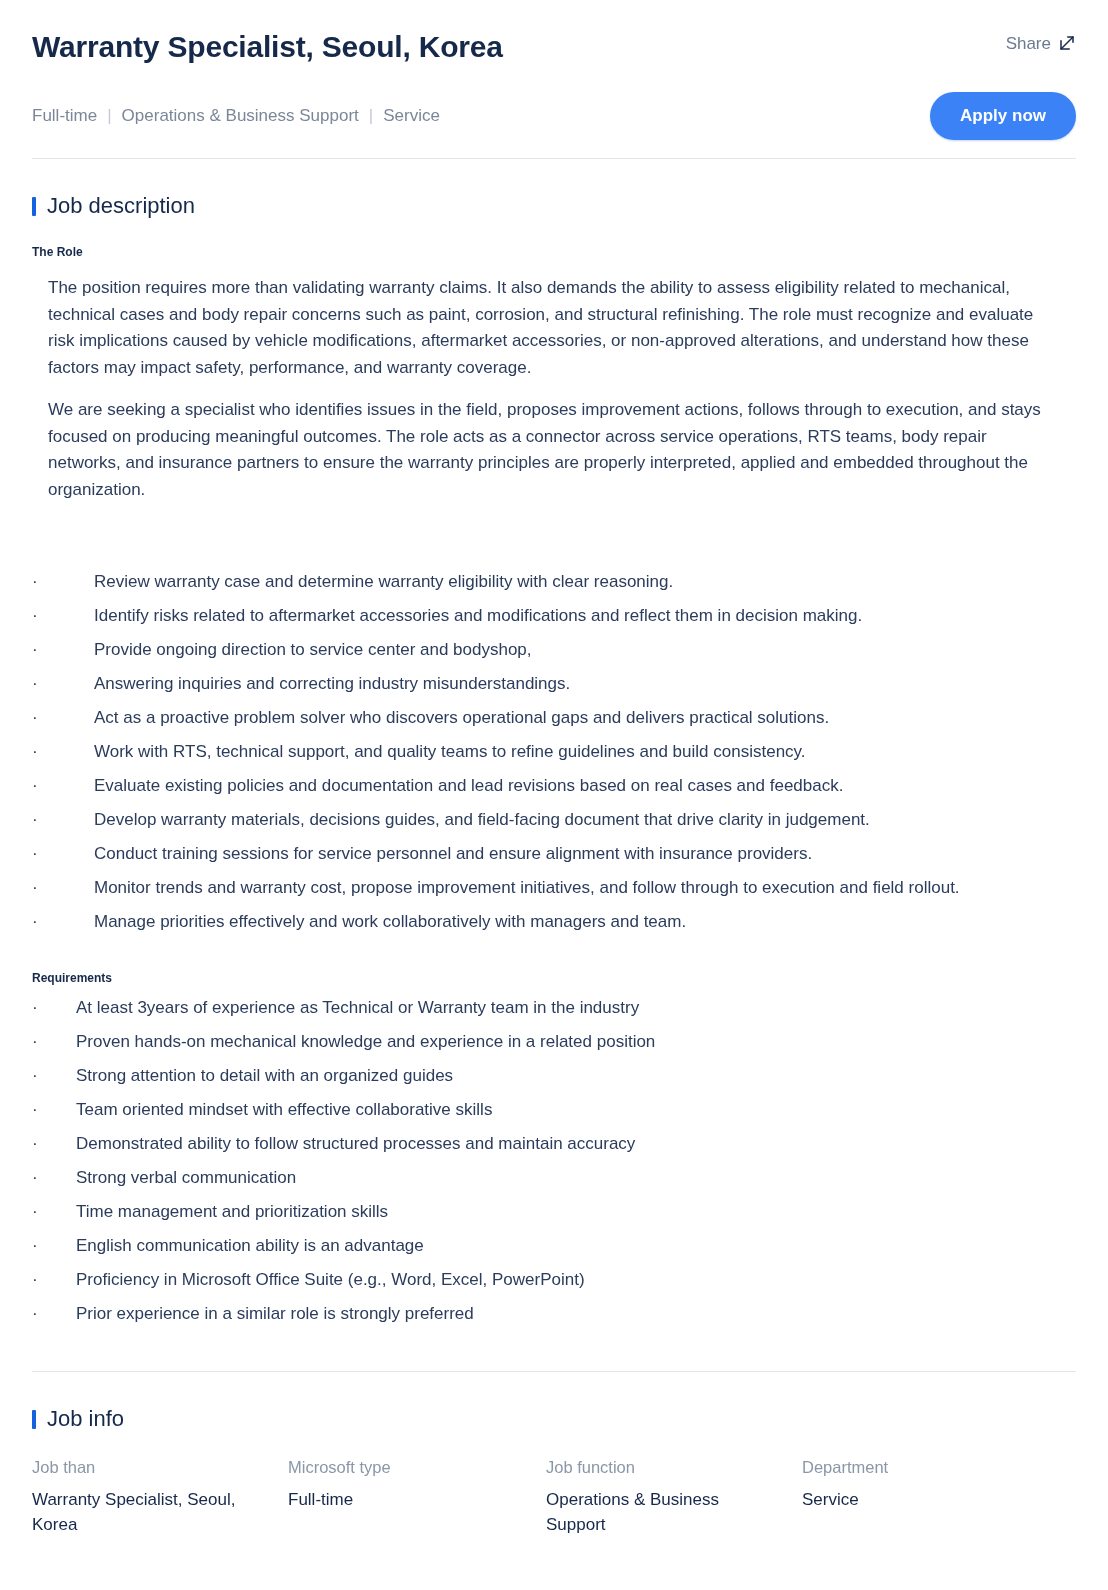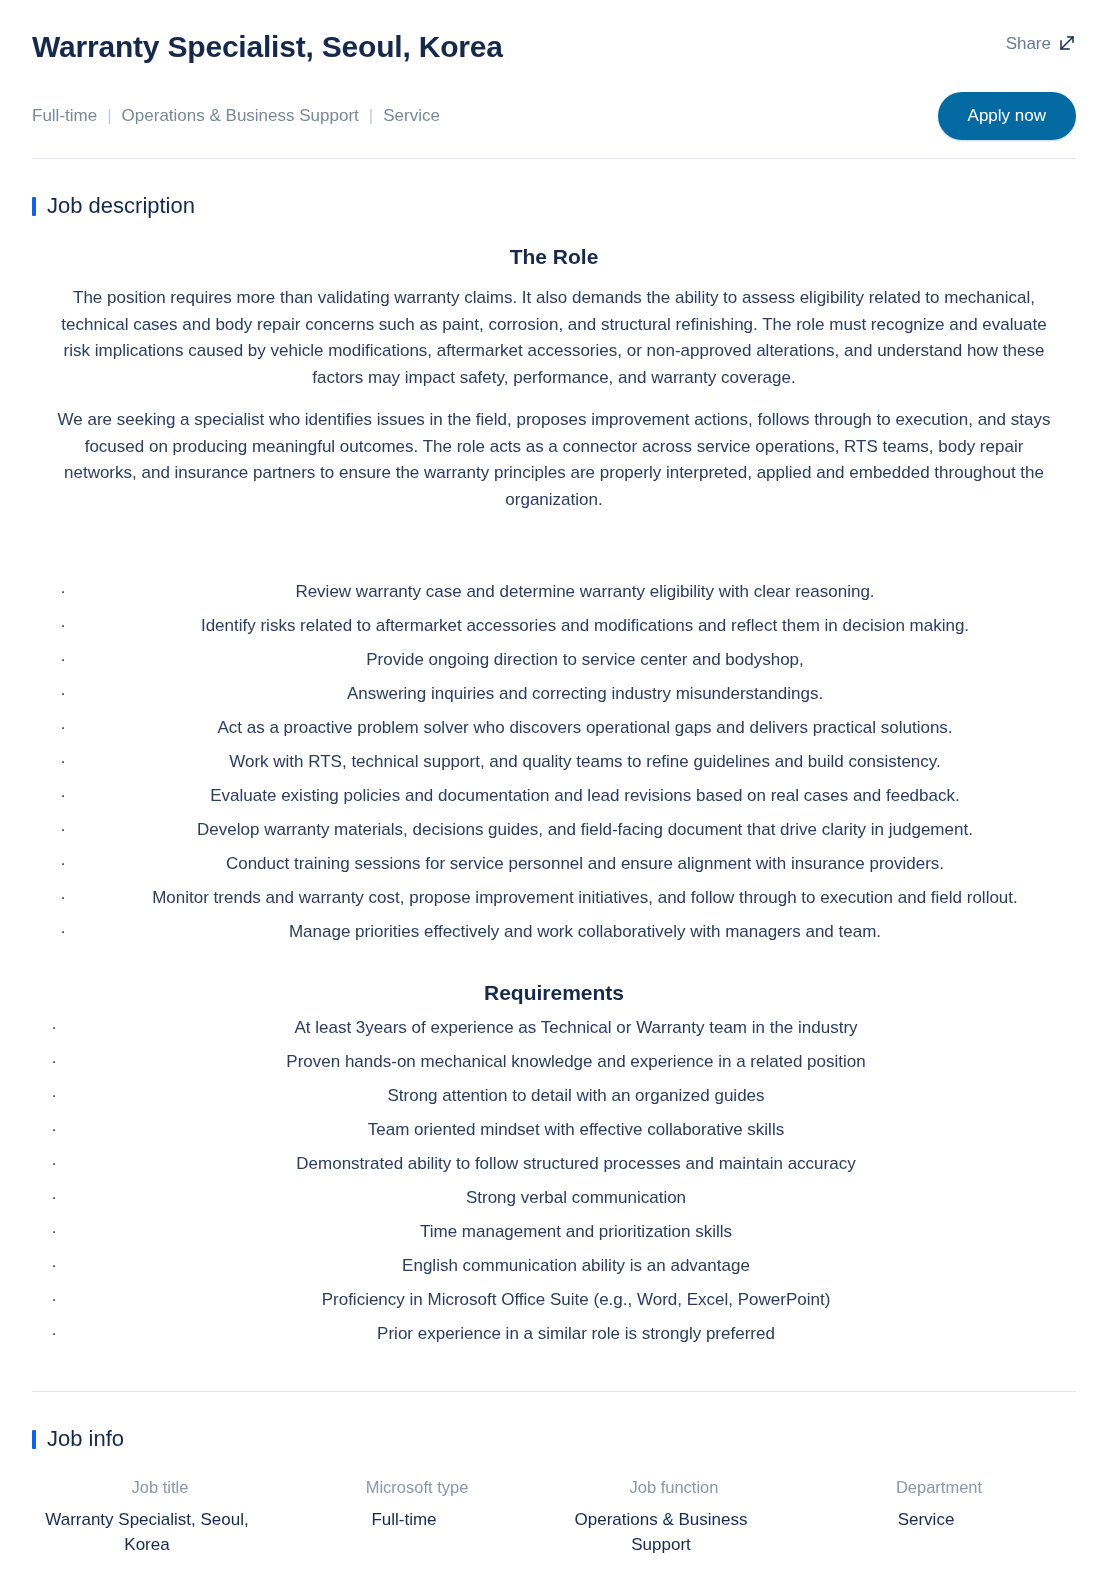--- a/index.html
+++ b/index.html
@@ -64,53 +64,53 @@
   }
   .meta {
     font-size: 17px;
     color: #7b8798;
     display: flex;
     align-items: center;
     gap: 10px;
   }
   .meta .sep { color: #c3cad4; }
   .apply-btn {
-    background: #0369a1;
+    background: #3b82f6;
     color: #ffffff;
     border: none;
     border-radius: 26px;
     font-size: 17px;
-    font-weight: normal;
+    font-weight: bold;
     font-family: "Liberation Sans", sans-serif;
     padding: 14px 30px;
     cursor: pointer;
     box-shadow: 0 1px 2px rgba(20,98,224,0.25);
   }
 
   
-  .section { padding-top: 34px; text-align: center; }
+  .section { padding-top: 34px; }
   .section-heading {
     display: flex;
     align-items: center;
     gap: 11px;
     font-size: 22px;
     color: #16294b;
     margin-bottom: 26px;
   }
   .bar {
     display: inline-block;
     width: 4px;
     height: 19px;
     background: #1462e0;
     border-radius: 1px;
     flex: none;
   }
 
   .sub-head {
-    font-size: 21px;
+    font-size: 12px;
     font-weight: bold;
     color: #16294b;
     margin: 0 0 2px 0;
   }
   p.body-text {
     font-size: 17px;
     line-height: 26.5px;
     color: #2b3c5c;
     margin: 16px;
     max-width: 1012px;
@@ -307,21 +307,21 @@
     <div class="divider"></div>
   </div>
 
   <div class="section">
     <div class="section-heading">
       <span class="bar"></span>
       <span>Job info</span>
     </div>
 
     <div class="info-grid">
-      <div class="info-label">Job title</div>
+      <div class="info-label">Job than</div>
       <div class="info-label">Microsoft type</div>
       <div class="info-label">Job function</div>
       <div class="info-label">Department</div>
 
       <div class="info-value">Warranty Specialist, Seoul, Korea</div>
       <div class="info-value">Full-time</div>
       <div class="info-value">Operations &amp; Business Support</div>
       <div class="info-value">Service</div>
     </div>
 

